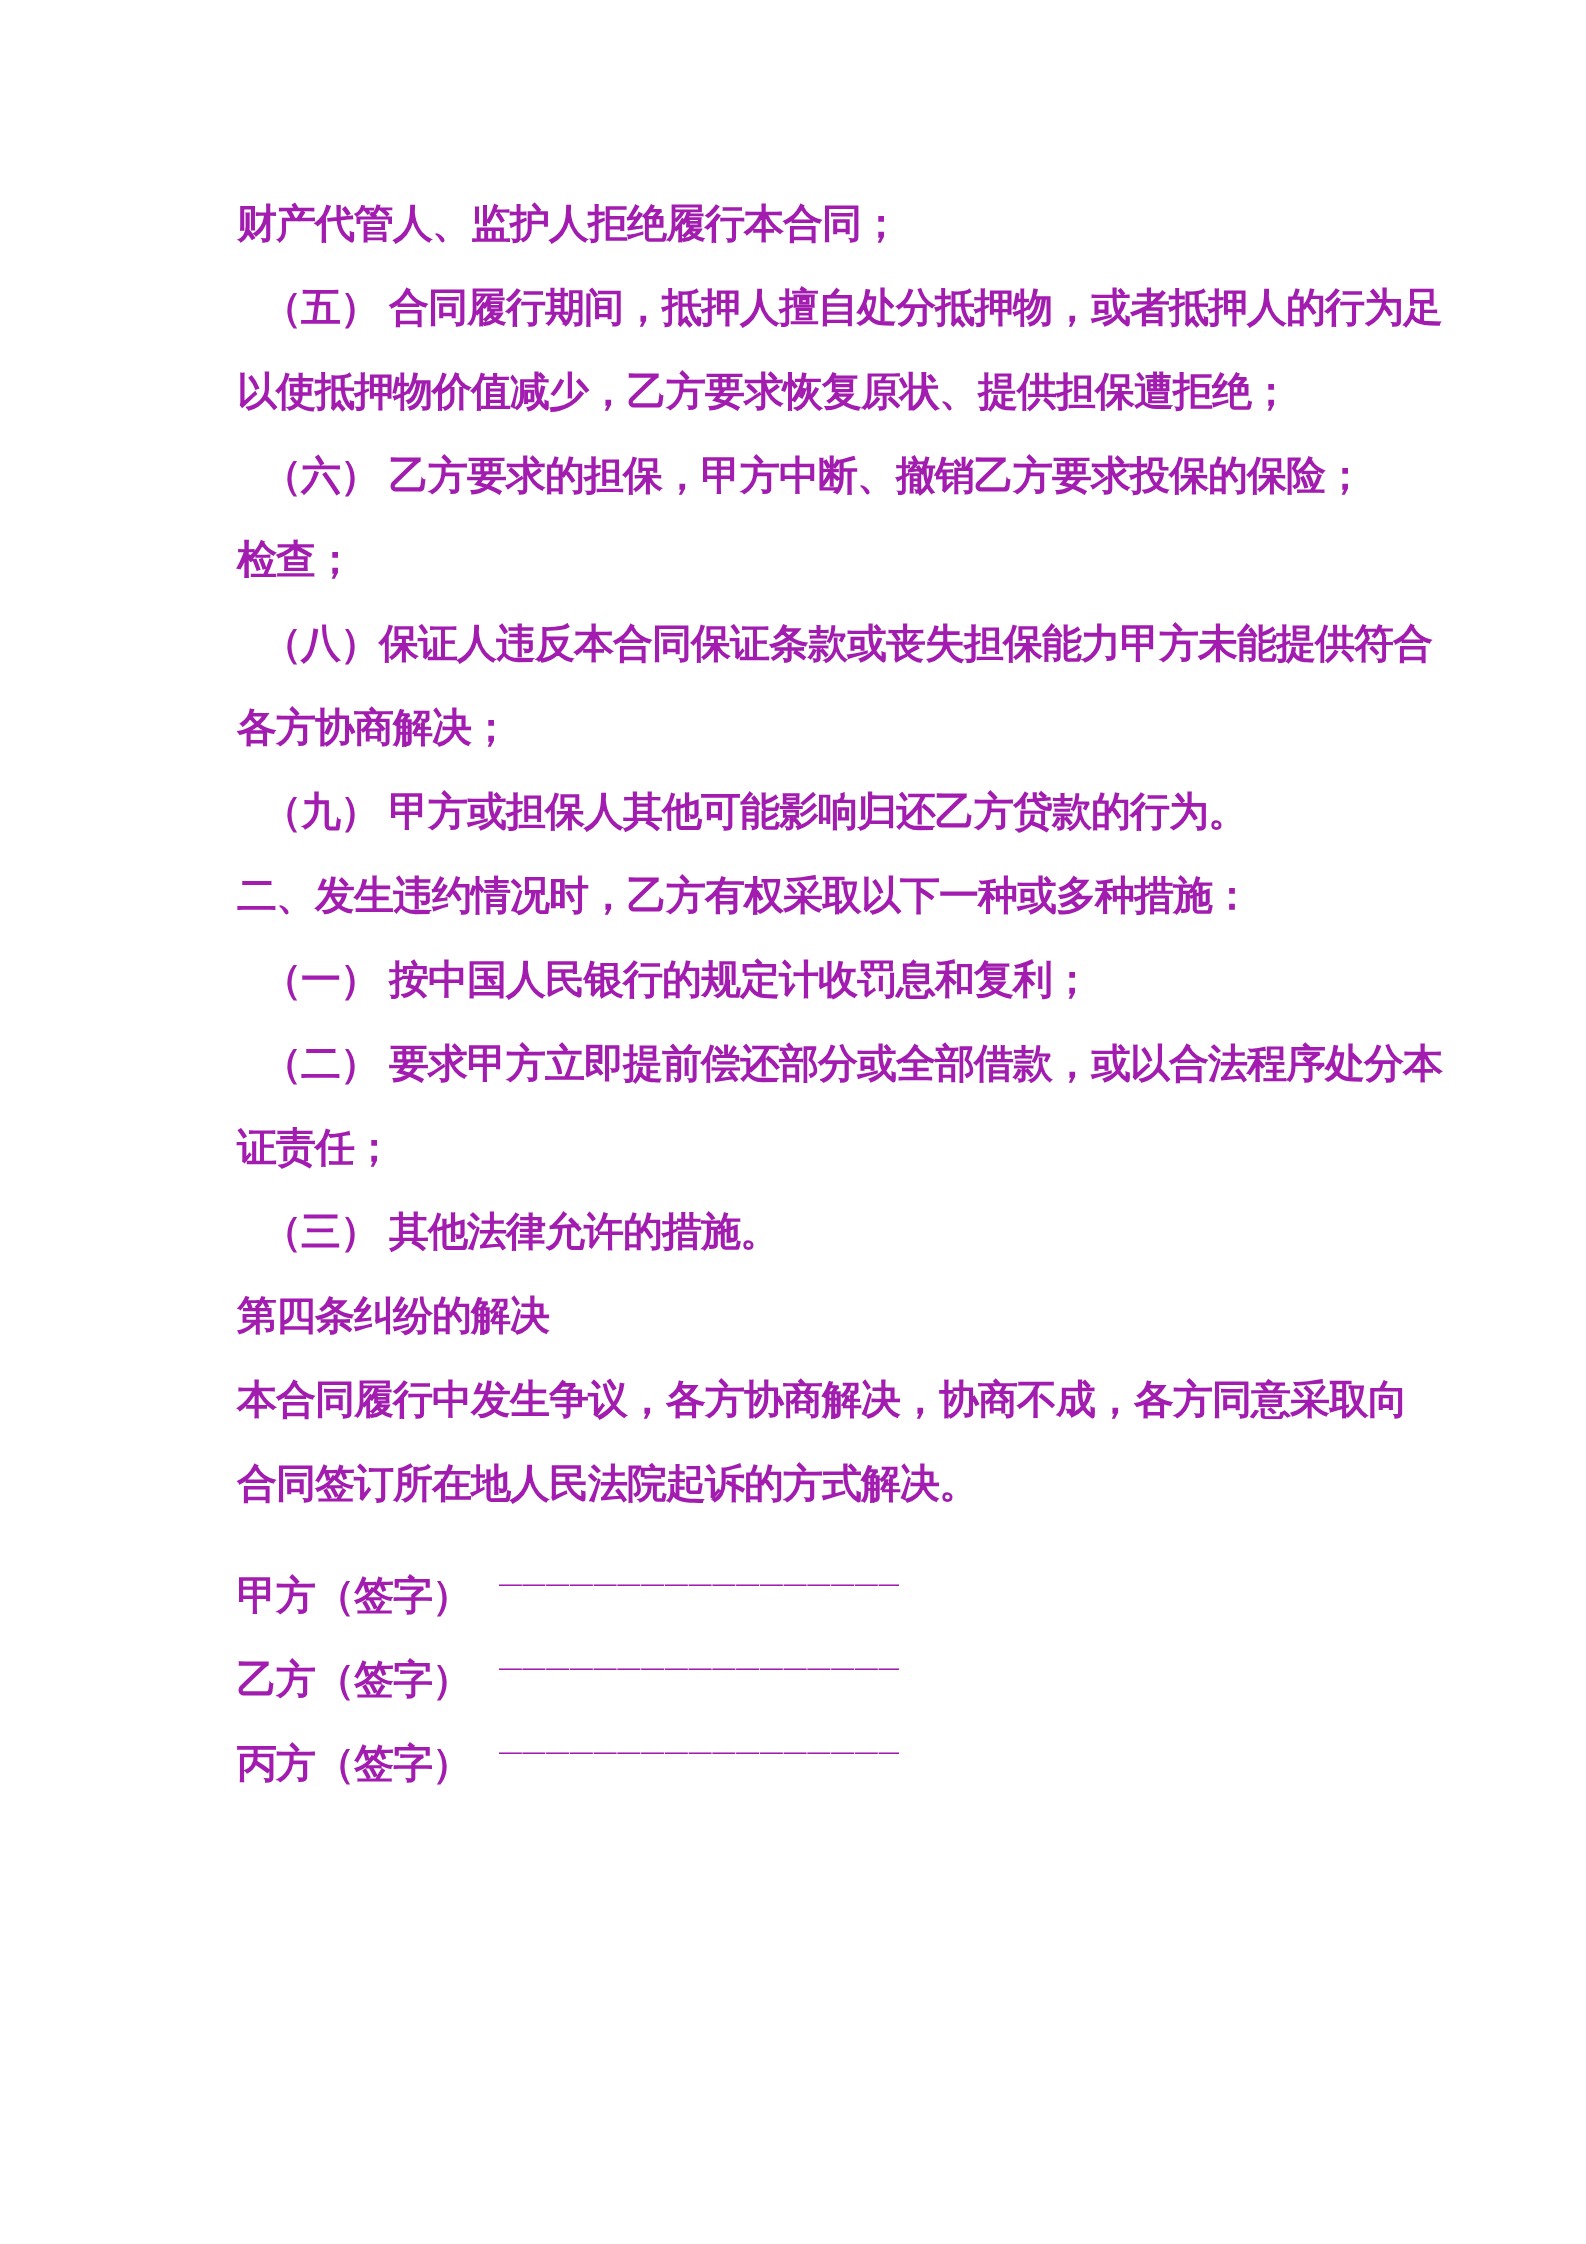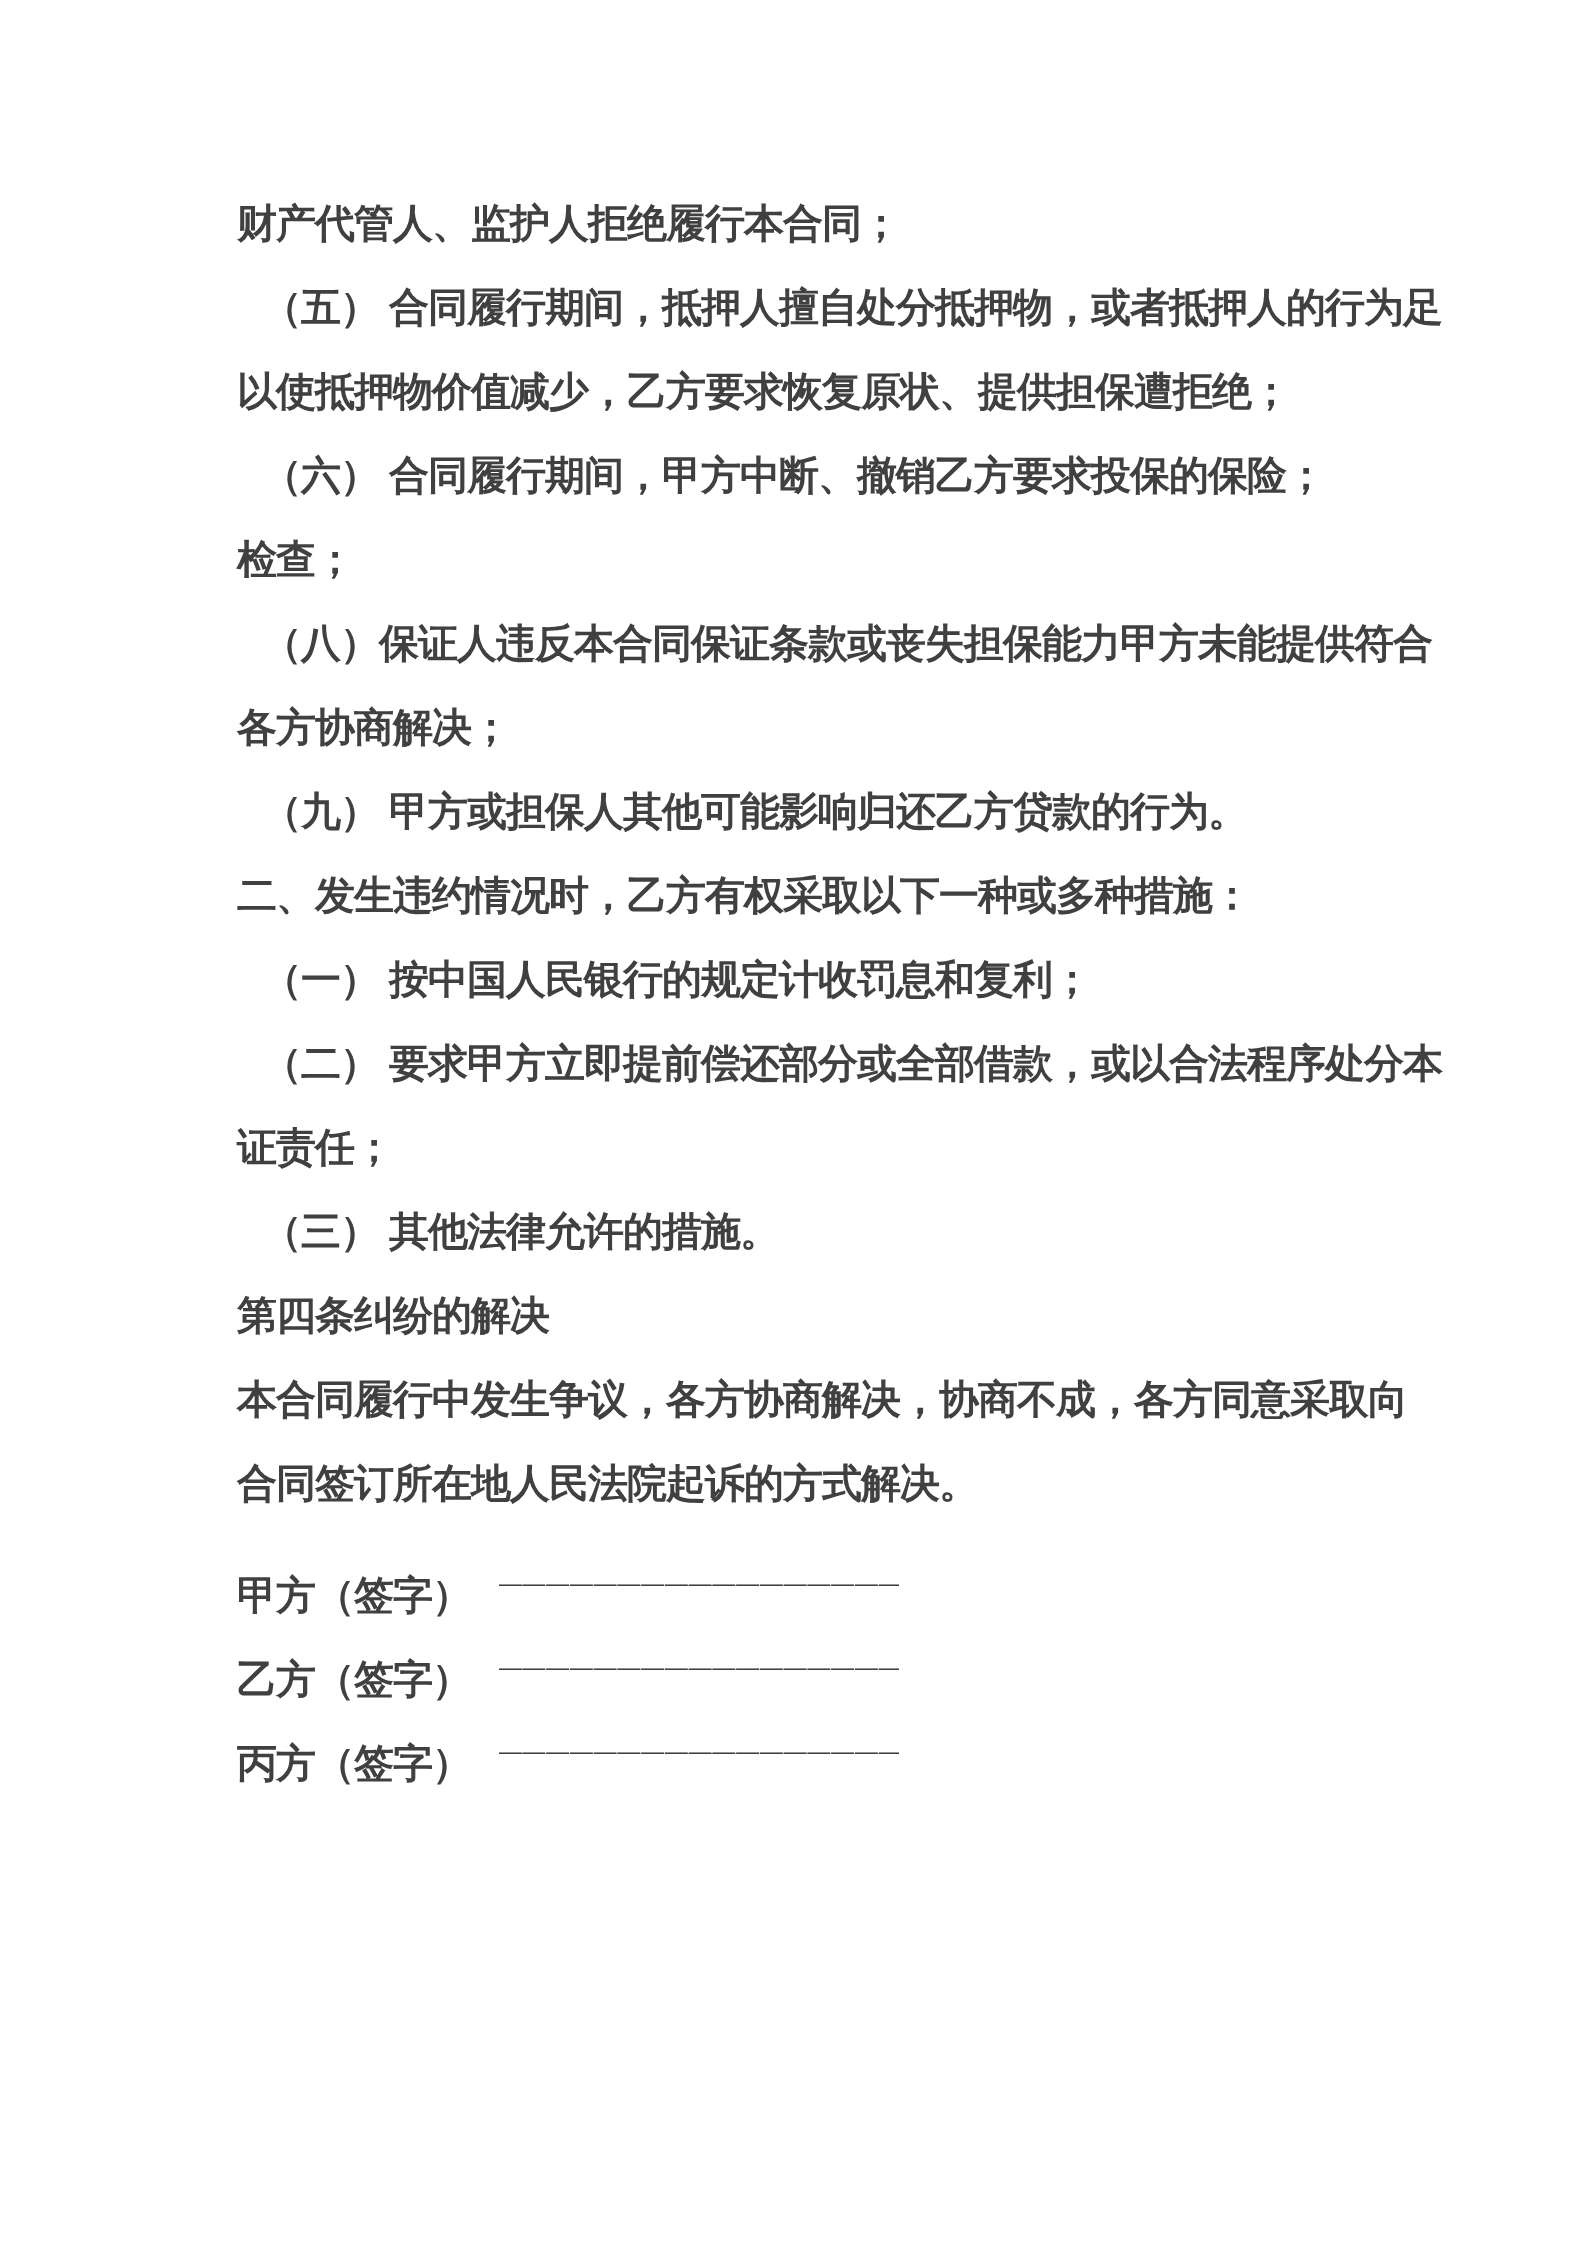--- a/index.html
+++ b/index.html
@@ -22,21 +22,21 @@
     top: 181px;
     width: 1230px;
   }
   .line {
     height: 84px;
     line-height: 84px;
     font-size: 40px;
     font-weight: bold;
     letter-spacing: -1px;
     white-space: nowrap;
-    color: #404040;
+    color: #a21caf;
   }
   .indent {
     padding-left: 25px;
   }
   .sig-row .sig-label {
     display: inline-block;
     vertical-align: baseline;
   }
   .sig-row .sig-line {
     display: inline-block;
@@ -50,21 +50,21 @@
 </style>
 </head>
 <body>
 
 <div class="page">
   <div class="content">
 
     <div class="line">财产代管人、监护人拒绝履行本合同；</div>
     <div class="line indent">（五） 合同履行期间，抵押人擅自处分抵押物，或者抵押人的行为足</div>
     <div class="line">以使抵押物价值减少，乙方要求恢复原状、提供担保遭拒绝；</div>
-    <div class="line indent">（六） 合同履行期间，甲方中断、撤销乙方要求投保的保险；</div>
+    <div class="line indent">（六） 乙方要求的担保，甲方中断、撤销乙方要求投保的保险；</div>
     <div class="line">检查；</div>
     <div class="line indent">（八）保证人违反本合同保证条款或丧失担保能力甲方未能提供符合</div>
     <div class="line">各方协商解决；</div>
     <div class="line indent">（九） 甲方或担保人其他可能影响归还乙方贷款的行为。</div>
     <div class="line">二、发生违约情况时，乙方有权采取以下一种或多种措施：</div>
     <div class="line indent">（一） 按中国人民银行的规定计收罚息和复利；</div>
     <div class="line indent">（二） 要求甲方立即提前偿还部分或全部借款，或以合法程序处分本</div>
     <div class="line">证责任；</div>
     <div class="line indent">（三） 其他法律允许的措施。</div>
     <div class="line">第四条纠纷的解决</div>

